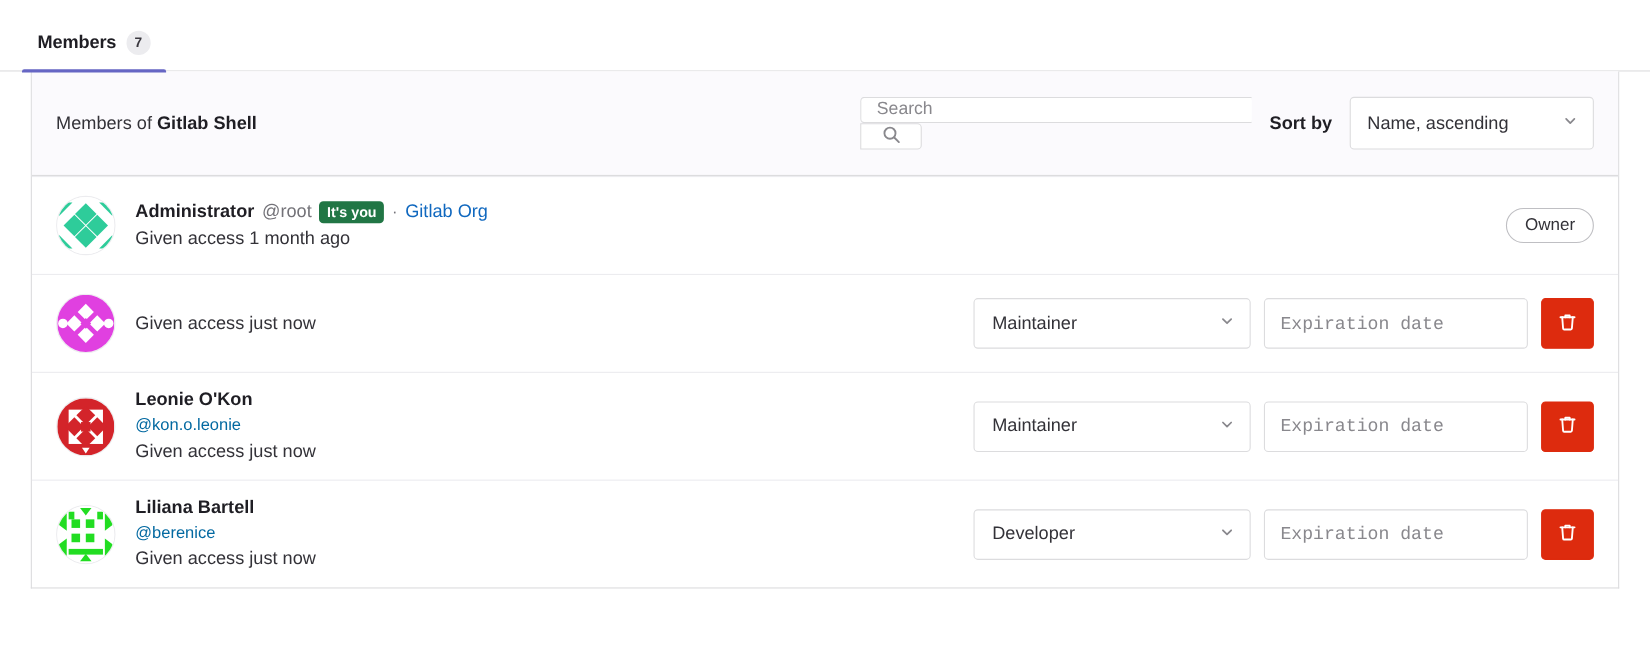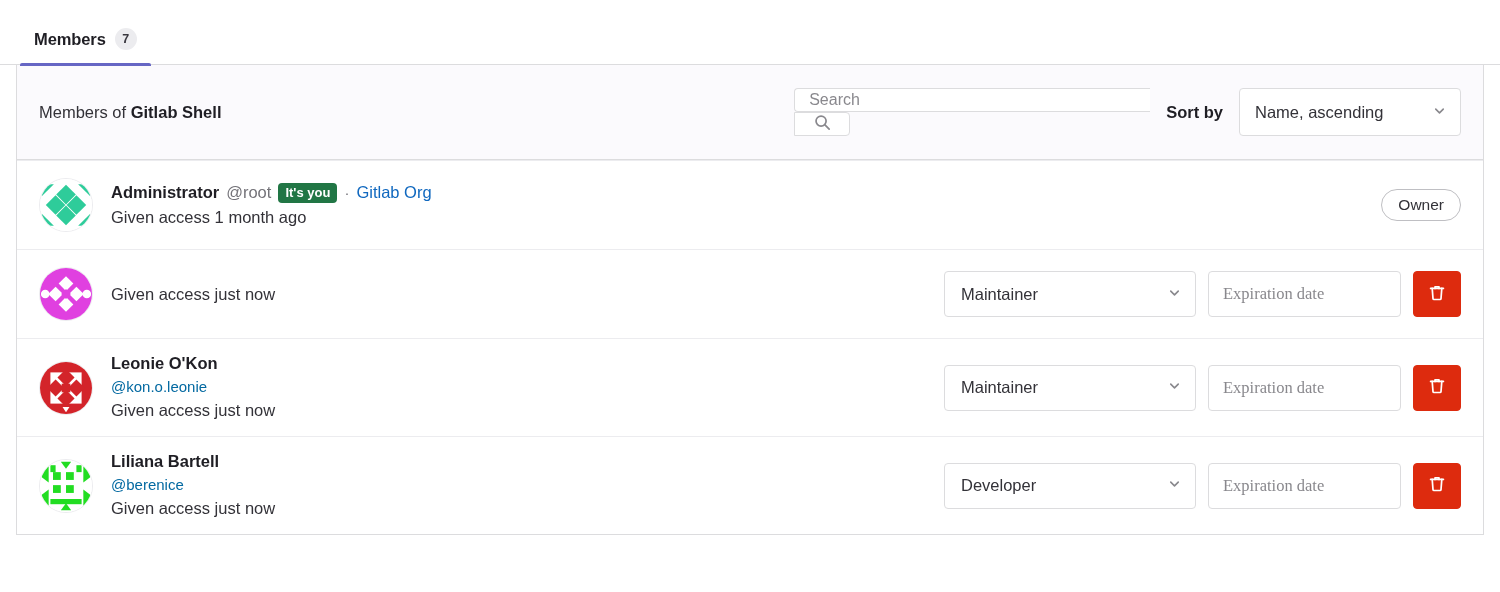--- a/index.html
+++ b/index.html
@@ -54,21 +54,21 @@
     content: "";
     position: absolute;
     left: 0; right: 0; bottom: -1px;
     height: 3px;
     background: #6666c4;
     border-radius: 2px 2px 0 0;
   }
 
   
   .card {
-    margin: 0 16px;
+    margin: 0 28px;
     background: #fff;
     border-left: 1px solid #dcdcde;
     border-right: 1px solid #dcdcde;
     border-bottom: 1px solid #dcdcde;
   }
 
   
   .filter-bar {
     background: #fbfafd;
     border-bottom: 1px solid #dcdcde;
@@ -219,28 +219,28 @@
     background: #fff;
     display: flex;
     align-items: center;
     justify-content: space-between;
     padding: 0 13px 0 16px;
     font-size: 16.5px;
     color: #333238;
     cursor: pointer;
   }
   .exp-input {
-    width: 193px;
+    width: 240px;
     height: 46px;
     border: 1px solid #dcdcde;
     border-radius: 4px;
     background: #fff;
     padding: 0 14px;
     font-size: 16.5px;
-    font-family: Liberation Serif, serif;
+    font-family: Liberation Mono, monospace;
     color: #15803d;
     outline: none;
   }
   .exp-input::placeholder { color: #89888d; }
   .delete-btn {
     width: 48px; height: 46px;
     background: #dd2b0e;
     border: 1px solid #dd2b0e;
     border-radius: 4px;
     display: flex;

